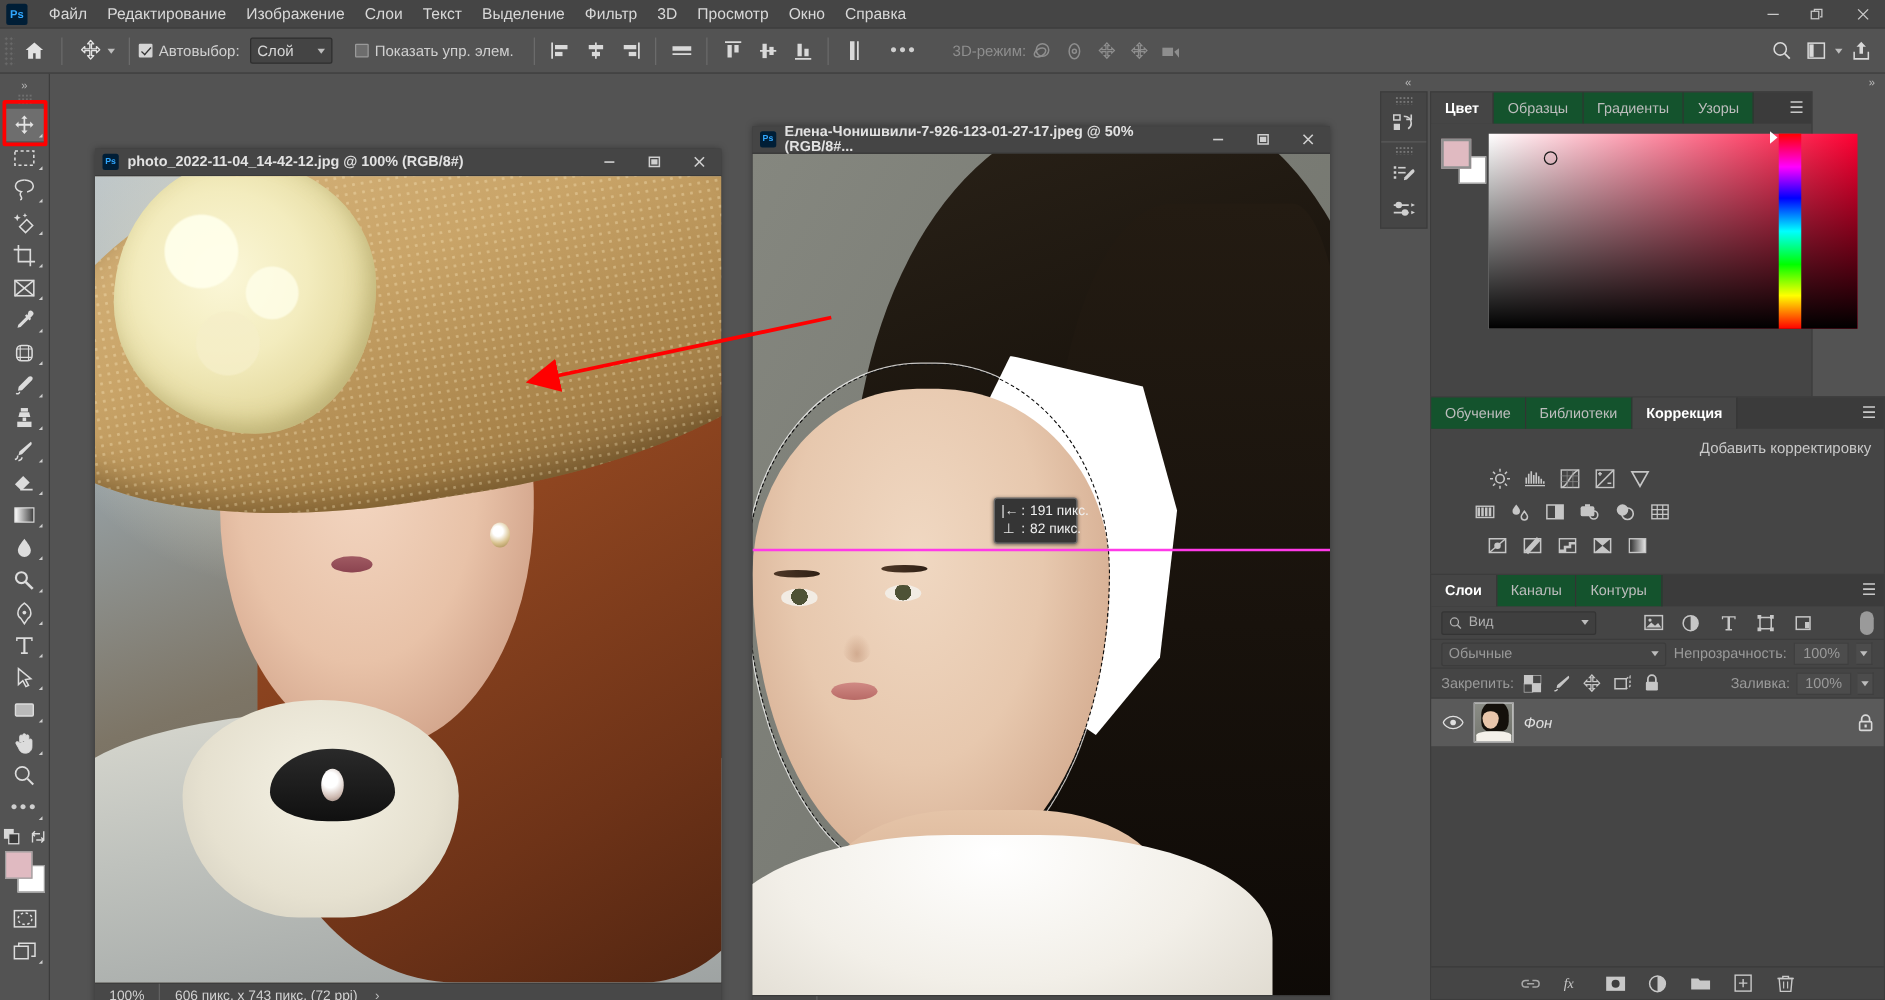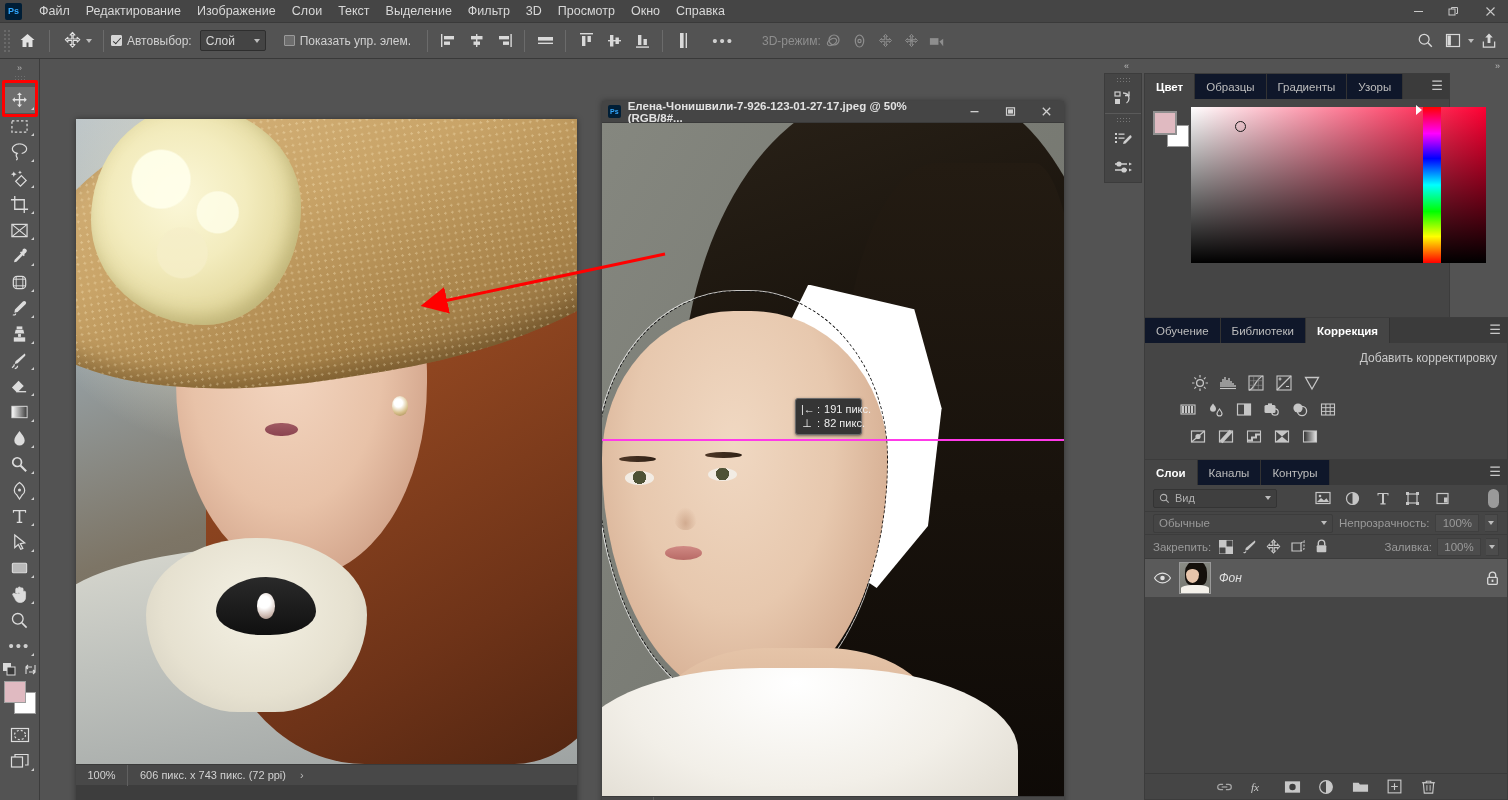--- a/index.html
+++ b/index.html
@@ -208,21 +208,21 @@
     border:1px solid #3c3c3c; display:flex; flex-direction:column; align-items:center;
   }
   .mini-grip{ width:14px;height:8px;background-image:radial-gradient(#777 1px,transparent 1px);
     background-size:3px 3px; margin:3px 0 1px;}
   .mini-ic{ width:34px;height:34px;display:flex;align-items:center;justify-content:center;}
   .mini-sep{width:36px;height:1px;background:#5a5a5a;}
 
   .panel{ position:absolute; background:#454545; border:1px solid #3c3c3c; }
   .panel-tabs{ display:flex; height:25px; background:#3b3b3b; align-items:stretch; position:relative;}
   .ptab{ padding:0 11px; display:flex;align-items:center; font-size:11.5px; color:#bdbdbd;
-    border-right:1px solid #333; background:#0f172a;}
+    border-right:1px solid #333; background:#14532d;}
   .ptab.active{ background:#454545; color:#fff; font-weight:bold;}
   .pmenu{ position:absolute; right:6px; top:5px; color:#c8c8c8; font-size:13px; line-height:13px;}
 
   
   .color-body{ position:relative; height:175px; background:#454545; padding:8px;}
   .c-sw{ position:relative; width:36px;height:36px; margin-top:4px;}
   .c-fore{ position:absolute;left:0;top:0;width:24px;height:24px;background:#e0bac1;border:2px solid #8f8f8f;}
   .c-back{ position:absolute;left:14px;top:14px;width:22px;height:22px;background:#fff;border:1px solid #9a9a9a;}
   .c-field{ position:absolute; left:46px; top:8px; width:295px; height:156px;
     background:
@@ -645,20 +645,42 @@
         </svg>
       <span class="corner"></span>
     </div>
 
     <div class="tool-highlight"></div>
   </div>
 
   <div class="workspace">
 
     <div class="docwin" style="left:36px; top:60px; width:501px; height:689px;">
+      <div class="doc-title">
+        <span class="ps-mini">Ps</span>
+        <span>photo_2022-11-04_14-42-12.jpg @ 100% (RGB/8#)</span>
+        <div class="doc-wbtns">
+          <div class="doc-wbtn">
+            <svg width="11" height="11" viewBox="0 0 11 11">
+                <rect x="1.5" y="5" width="8" height="1.3" fill="#cfcfcf"></rect>
+              </svg>
+          </div>
+          <div class="doc-wbtn">
+            <svg width="11" height="11" viewBox="0 0 11 11">
+                <rect x="1.5" y="1.8" width="8" height="7.4" fill="none" stroke="#cfcfcf" stroke-width="1.2"></rect>
+                <rect x="3" y="3.4" width="5" height="4.2" fill="#cfcfcf"></rect>
+              </svg>
+          </div>
+          <div class="doc-wbtn">
+            <svg width="11" height="11" viewBox="0 0 11 11">
+                <path d="M1.8 1.8l7.4 7.4M9.2 1.8l-7.4 7.4" stroke="#cfcfcf" stroke-width="1.3"></path>
+              </svg>
+          </div>
+        </div>
+      </div>
       <div class="doc-canvas" style="height:645px;">
         <div class="photo1">
           <div class="p1-bg"></div>
           <div class="p1-dress"></div>
           <div class="p1-hair"></div>
           <div class="p1-face">
             <div class="p1-brow" style="left:19%;top:30%"></div>
             <div class="p1-brow" style="left:55%;top:28.5%"></div>
             <div class="p1-eye" style="left:21%;top:36%"></div>
             <div class="p1-eye" style="left:56%;top:34.5%"></div>

